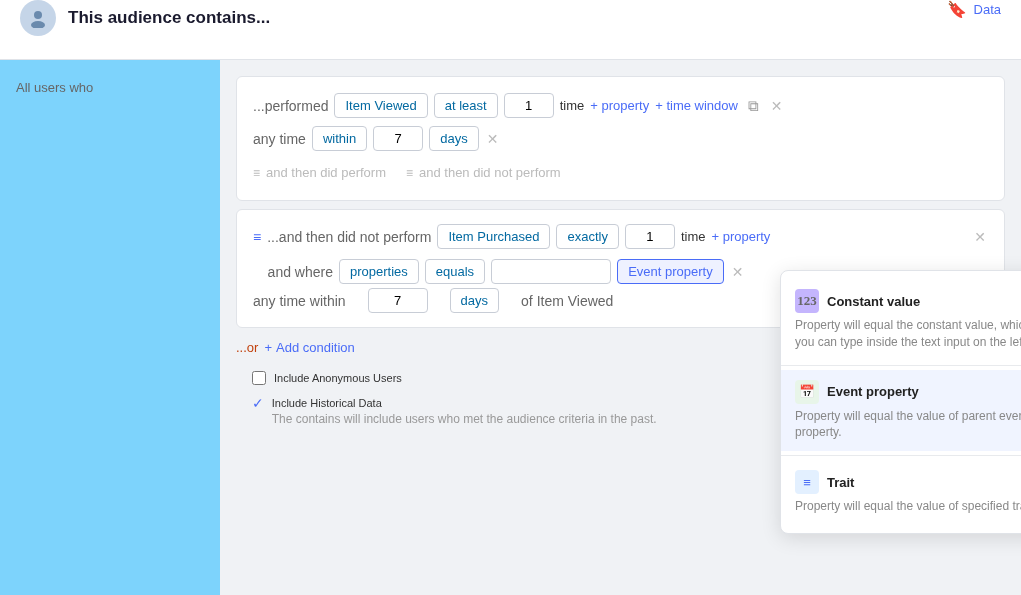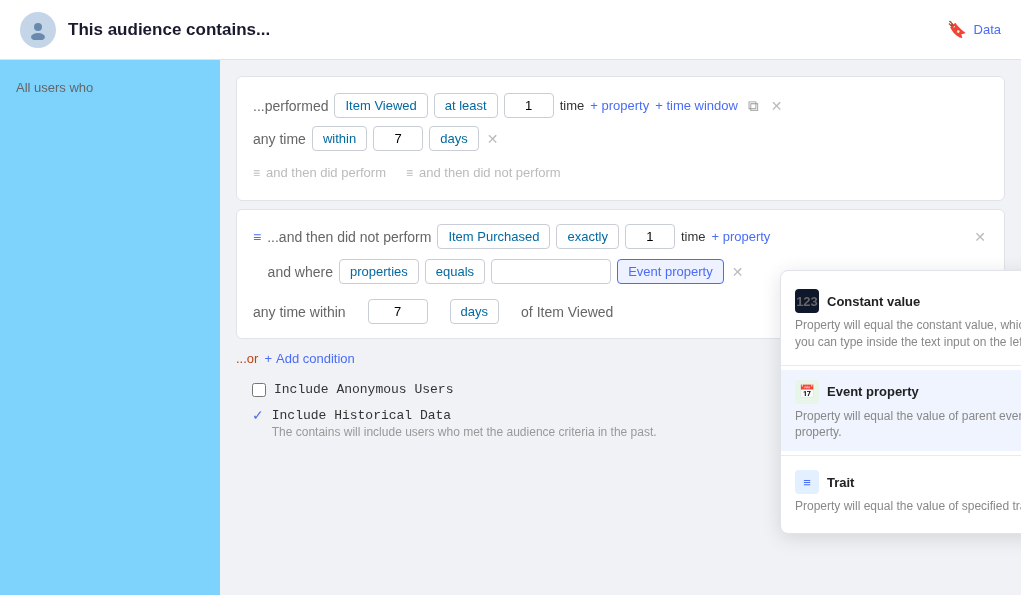--- a/index.html
+++ b/index.html
@@ -10,21 +10,21 @@
       height: 595px;
       overflow: hidden;
       font-size: 13px;
       color: #333;
     }
     .header {
       background: #fff;
       border-bottom: 1px solid #e0e3e8;
       height: 60px;
       display: flex;
-      align-items: center;
+      align-items: flex-start;
       justify-content: space-between;
       padding: 0 20px;
     }
     .header-left {
       display: flex;
       align-items: center;
       gap: 12px;
     }
     .avatar {
       width: 36px;
@@ -160,21 +160,21 @@
       margin-bottom: 10px;
     }
     .and-then-icon {
       color: #4a6cf7;
       font-size: 14px;
     }
     .and-where-row {
       display: flex;
       align-items: center;
       gap: 6px;
-      margin-bottom: 15px;
+      margin-bottom: 4px;
     }
     .any-time-row {
       display: flex;
       align-items: center;
       gap: 22px;
     }
     .divider-area {
       display: flex;
       align-items: center;
       gap: 20px;
@@ -233,43 +233,42 @@
     }
     .icon-circle {
       width: 24px;
       height: 24px;
       border-radius: 4px;
       display: flex;
       align-items: center;
       justify-content: center;
       font-size: 13px;
     }
-    .icon-gray { background: #0f172a; color: #666; }
+    .icon-gray { background: #c4b5fd; color: #666; font-family: Liberation Serif, serif; }
     .icon-green { background: #e8f5e9; color: #4caf50; }
     .icon-blue { background: #e3f0ff; color: #4a6cf7; }
     .bottom-section {
       padding: 12px 16px;
     }
     .checkbox-row {
       display: flex;
       align-items: center;
       gap: 8px;
       margin-bottom: 10px;
     }
     .checkbox {
       width: 14px;
       height: 14px;
       border: 1px solid #c8cdd6;
       border-radius: 3px;
       cursor: pointer;
     }
     .check-text {
-      font-size: 13px;
+      font-size: 11px;
       color: #333;
-      font-family: Liberation Mono, monospace;
     }
     .history-row {
       display: flex;
       align-items: flex-start;
       gap: 8px;
       margin-bottom: 4px;
     }
     .check-blue {
       color: #4a6cf7;
       font-size: 14px;

